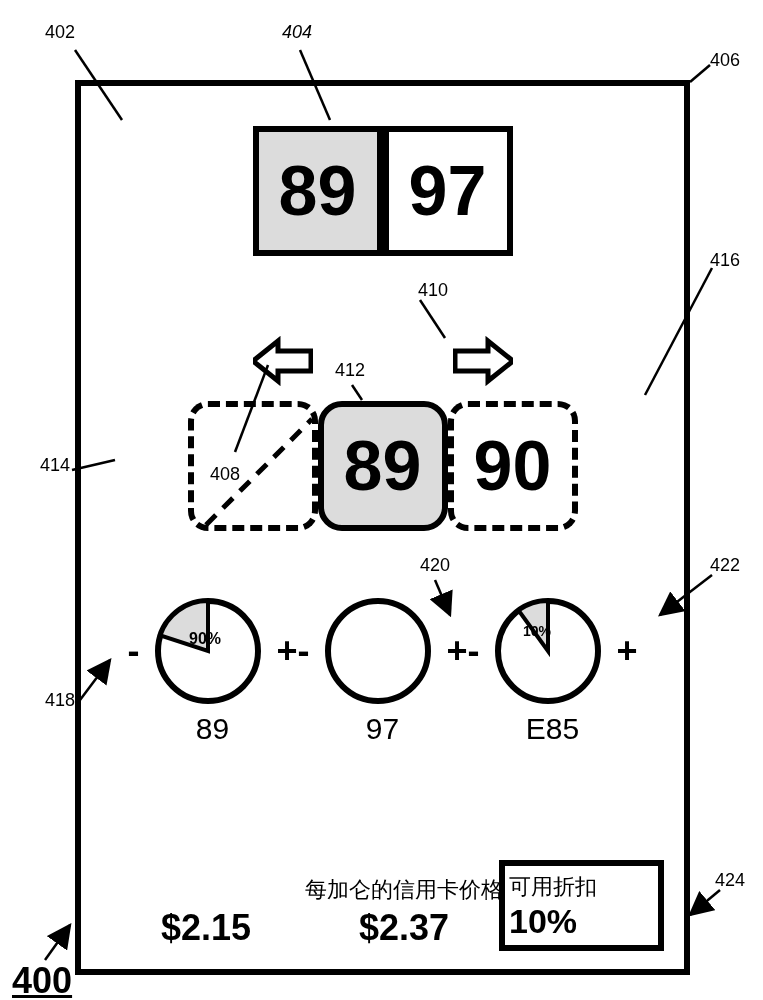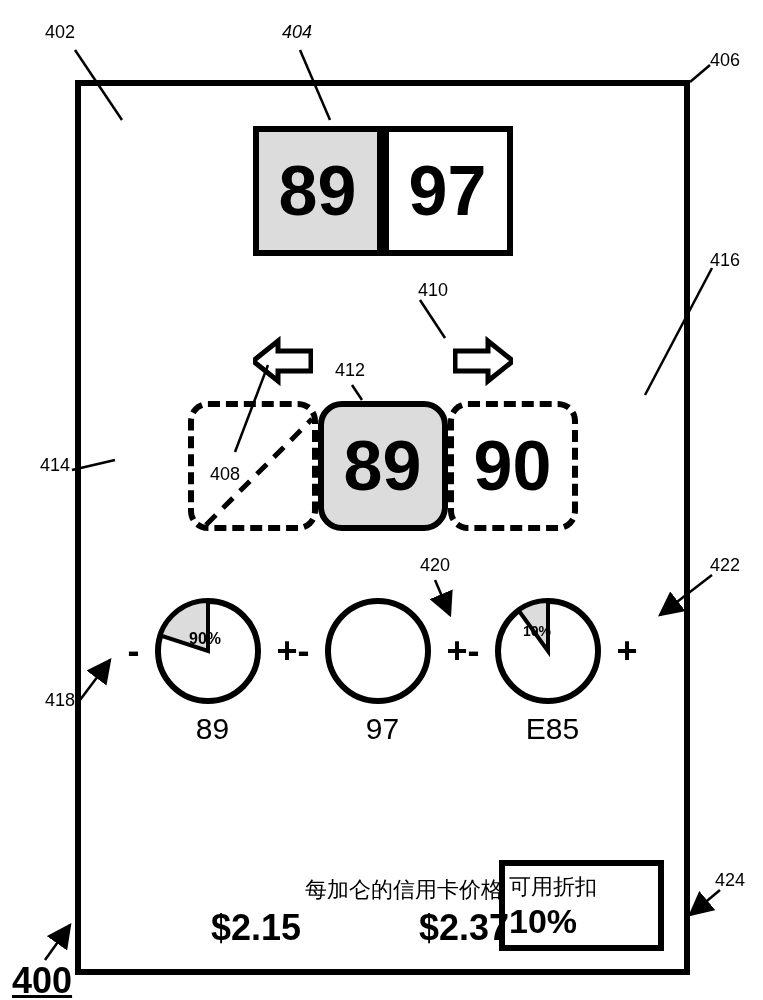--- a/index.html
+++ b/index.html
@@ -108,21 +108,20 @@
   
   .price-block {
     position: absolute;
     font-size: 22px;
     text-align: center;
   }
   .price-value {
     font-size: 36px;
     font-weight: bold;
     margin-top: 2px;
-    text-align: right;
   }
   .discount-box {
     position: absolute;
     right: 20px;
     bottom: 18px;
     width: 165px;
     border: 6px solid #000;
     padding: 6px 4px 4px 4px;
     text-align: left;
     box-sizing: border-box;

